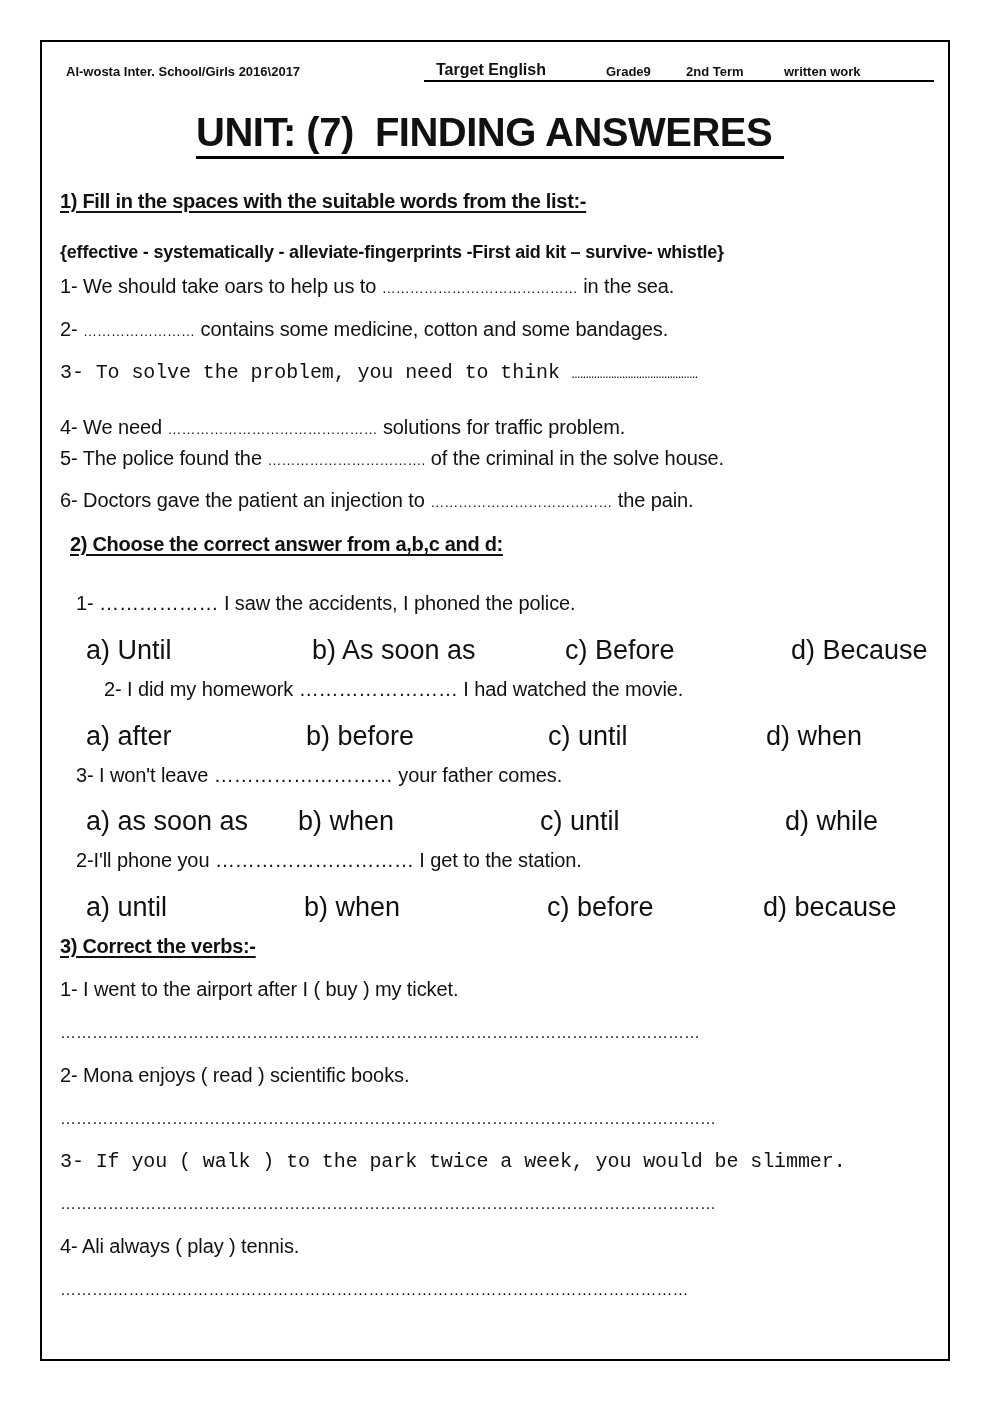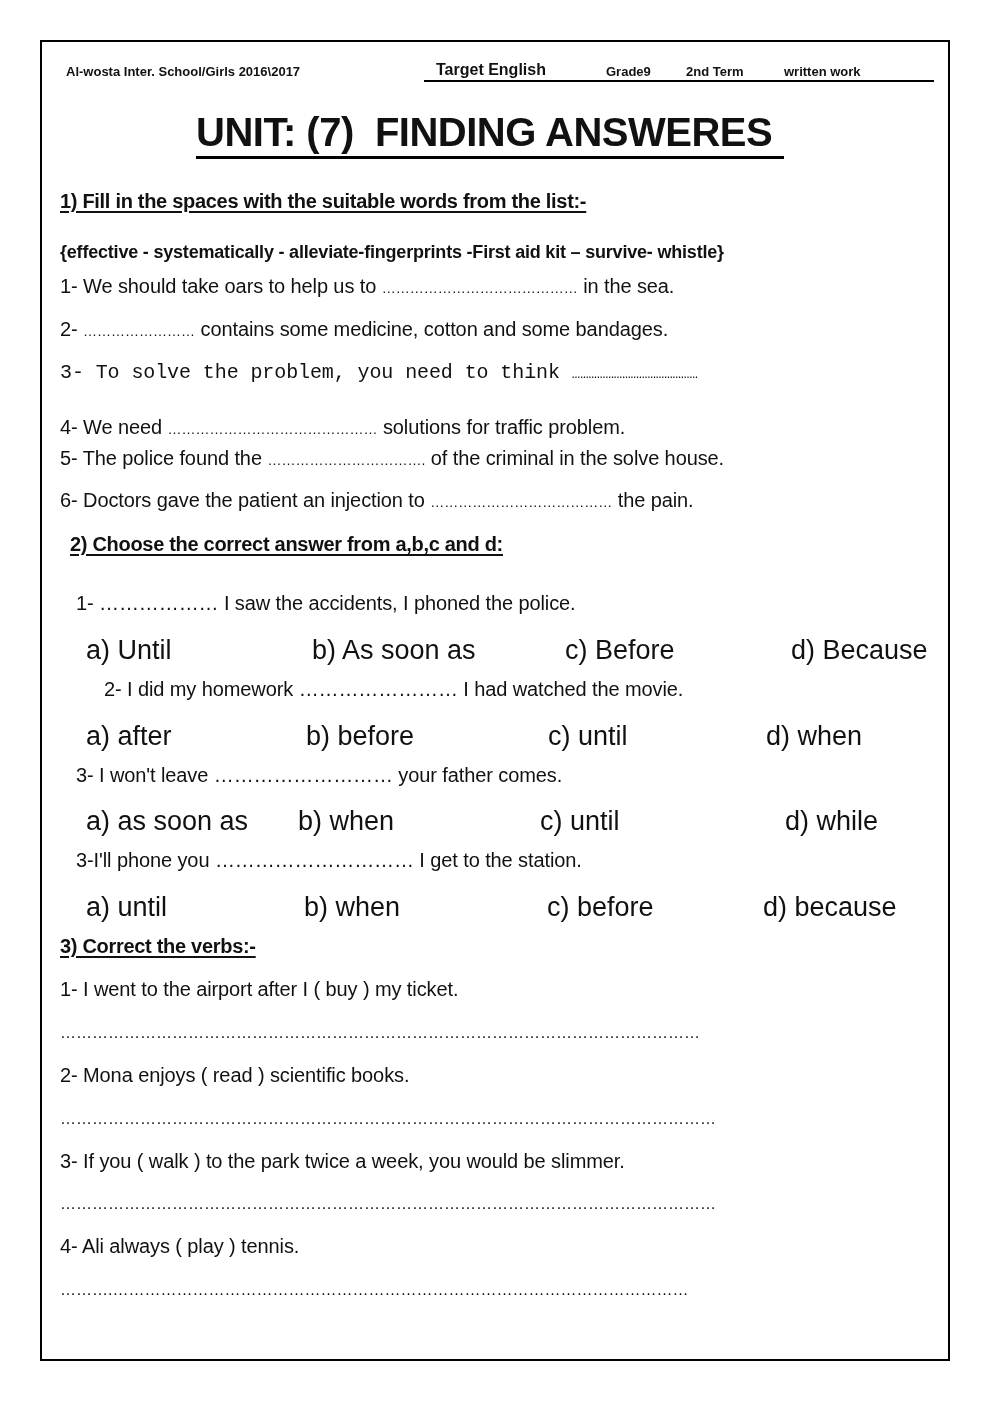--- a/index.html
+++ b/index.html
@@ -64,31 +64,31 @@
 <div class="abs opt" style="left:306px; top:721px;">b) before</div>
 <div class="abs opt" style="left:548px; top:721px;">c) until</div>
 <div class="abs opt" style="left:766px; top:721px;">d) when</div>
 
 <div class="abs line" style="left:76px; top:764px;">3- I won't leave ……………………… your father comes.</div>
 <div class="abs opt" style="left:86px; top:806px;">a) as soon as</div>
 <div class="abs opt" style="left:298px; top:806px;">b) when</div>
 <div class="abs opt" style="left:540px; top:806px;">c) until</div>
 <div class="abs opt" style="left:765px; top:806px;margin-left:20px;">d) while</div>
 
-<div class="abs line" style="left:76px; top:849px;">3-I'll phone you ………………………… I get to the station.</div>
+<div class="abs line" style="left:76px; top:849px;">2-I'll phone you ………………………… I get to the station.</div>
 <div class="abs opt" style="left:86px; top:892px;">a) until</div>
 <div class="abs opt" style="left:304px; top:892px;">b) when</div>
 <div class="abs opt" style="left:547px; top:892px;">c) before</div>
 <div class="abs opt" style="left:763px; top:892px;">d) because</div>
 
 <div class="abs sec" style="left:60px; top:935px;">3) Correct the verbs:-</div>
 
 <div class="abs line" style="left:60px; top:978px;">1- I went to the airport after I ( buy ) my ticket.</div>
 <div class="abs line dots" style="left:60px; top:1024px; font-size:16px;">…………………………………………………………………………………………………………</div>
 
 <div class="abs line" style="left:60px; top:1064px;">2- Mona enjoys ( read ) scientific books.</div>
 <div class="abs line dots" style="left:60px; top:1110px; font-size:16px;">……………………………………………………………………………………………………………</div>
 
-<div class="abs line" style="left:60px; top:1150px;">3- If you ( walk ) to the park twice a week, you would be slimmer.</div>
+<div class="abs line" style="left:60px; top:1150px;font-family:Liberation Mono, monospace;">3- If you ( walk ) to the park twice a week, you would be slimmer.</div>
 <div class="abs line dots" style="left:60px; top:1195px; font-size:16px;">……………………………………………………………………………………………………………</div>
 
 <div class="abs line" style="left:60px; top:1235px;">4- Ali always ( play ) tennis.</div>
 <div class="abs line dots" style="left:60px; top:1281px; font-size:16px;">……….………………………………………………………………………………………………</div>
 
 </body></html>

